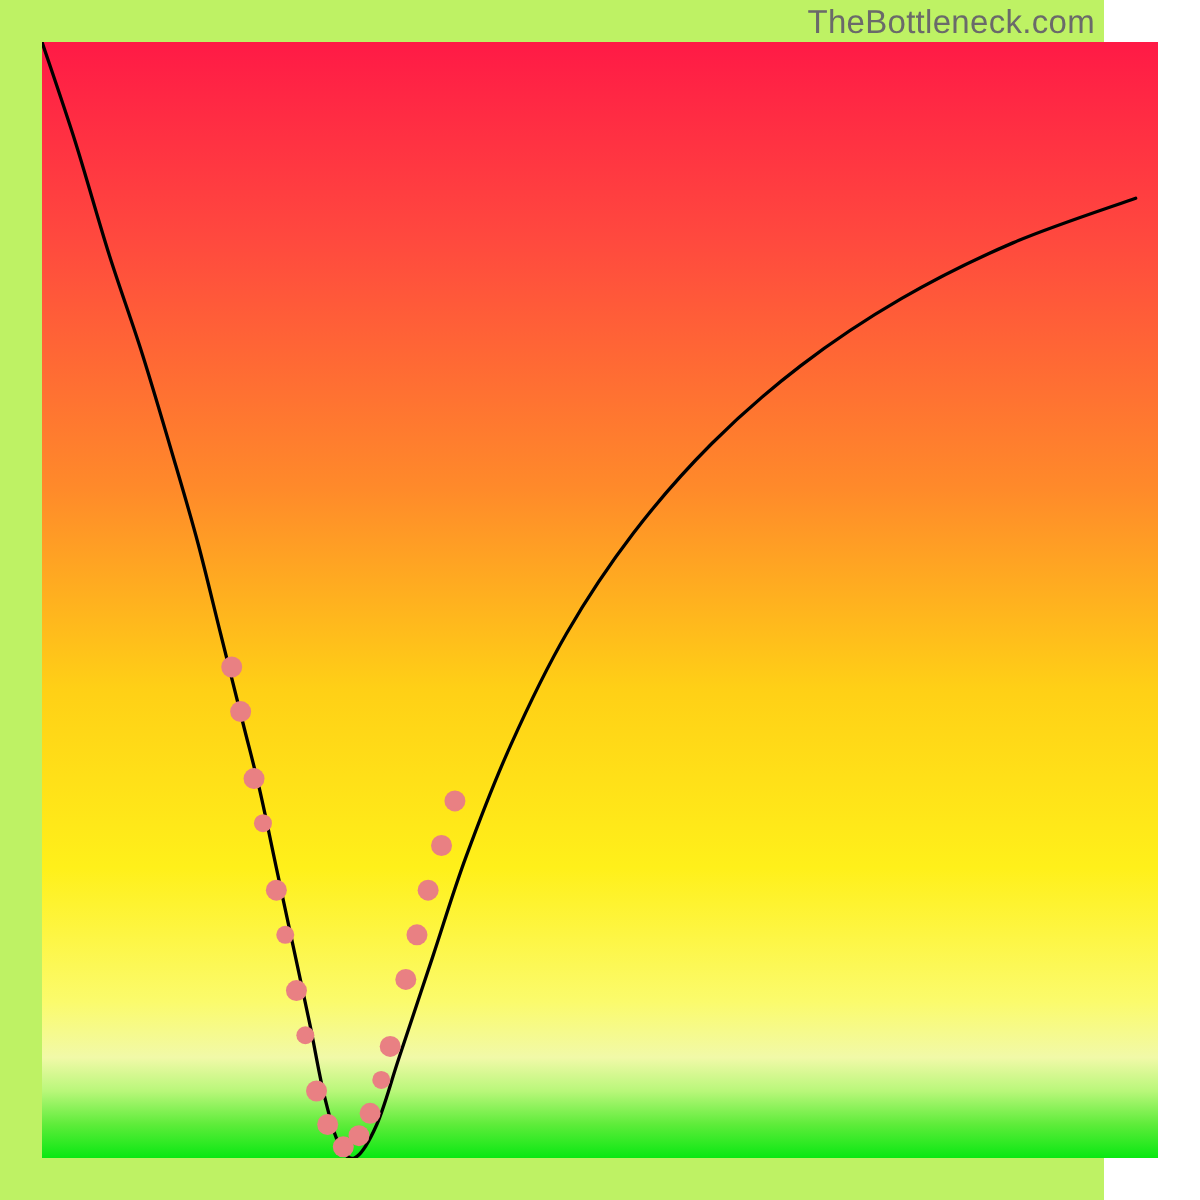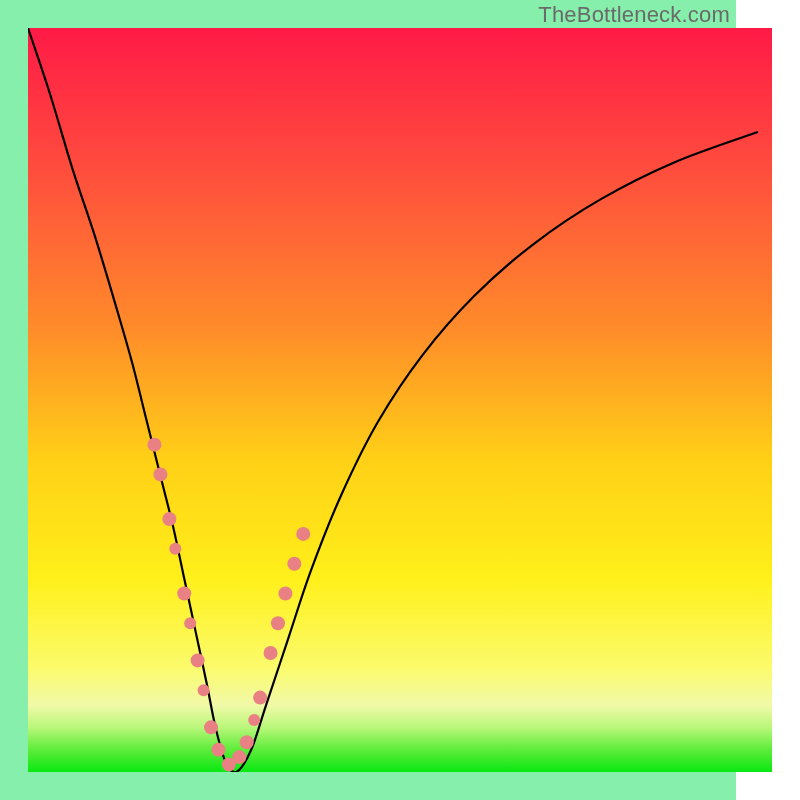--- a/index.html
+++ b/index.html
@@ -6,21 +6,21 @@
     margin: 0;
     padding: 0;
     width: 800px;
     height: 800px;
     overflow: hidden;
     font-family: Arial, Helvetica, sans-serif;
   }
   .frame {
     width: 736px;
     height: 800px;
-    background: #86efac;
+    background: #bef264;
     position: relative;
   }
   .plot-area {
     position: absolute;
     left: 28px;
     top: 28px;
     width: 744px;
     height: 744px;
     
     background: linear-gradient(

